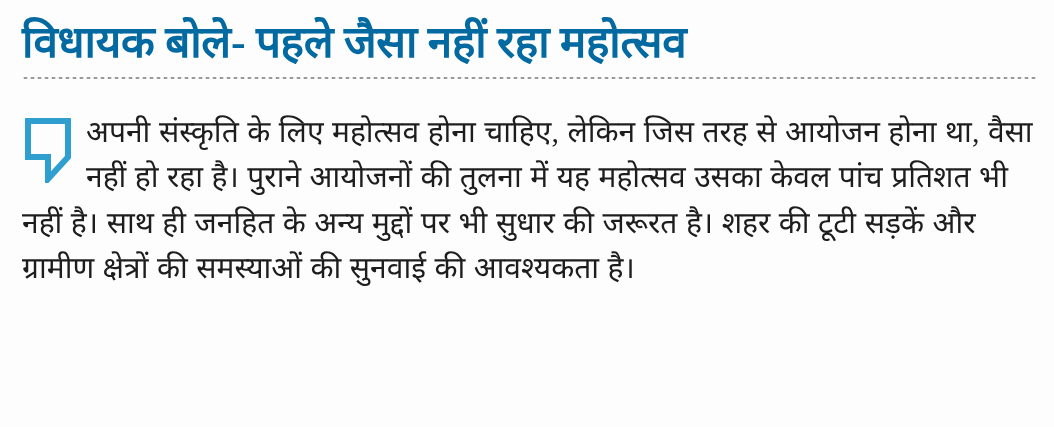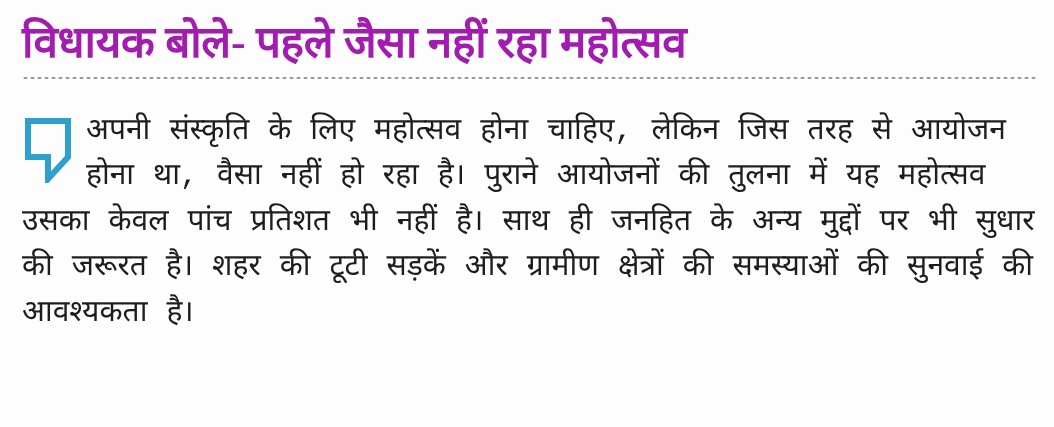--- a/index.html
+++ b/index.html
@@ -21,21 +21,21 @@
     background: #fdfdfd;
     box-sizing: border-box;
     padding: 10px 18px 0 20px;
   }
   .headline {
     font-family: "Liberation Serif", serif;
     font-weight: bold;
     font-size: 44px;
     line-height: 1.15;
     letter-spacing: -0.3px;
-    color: #a21caf;
+    color: #0369a1;
     margin: 8px 0 6px 2px;
     white-space: nowrap;
   }
   .rule-dotted {
     width: 1014px;
     height: 4px;
     margin: 2px 0 6px 2px;
     background-image: radial-gradient(#9a9a9a 42%, transparent 45%);
     background-size: 7px 4px;
     background-repeat: repeat-x;
@@ -49,21 +49,21 @@
     float: left;
     width: 52px;
     height: 66px;
     margin: 8px 10px 0 2px;
     position: relative;
   }
   .quote-mark svg {
     display: block;
   }
   .body-text {
-    font-family: Liberation Mono, monospace;
+    font-family: Liberation Serif, serif;
     font-size: 30px;
     line-height: 1.52;
     color: #1d1d1d;
     text-align: left;
     word-spacing: 1px;
   }
   .attribution {
     font-family: "Liberation Serif", serif;
     font-size: 29px;
     line-height: 1.4;

